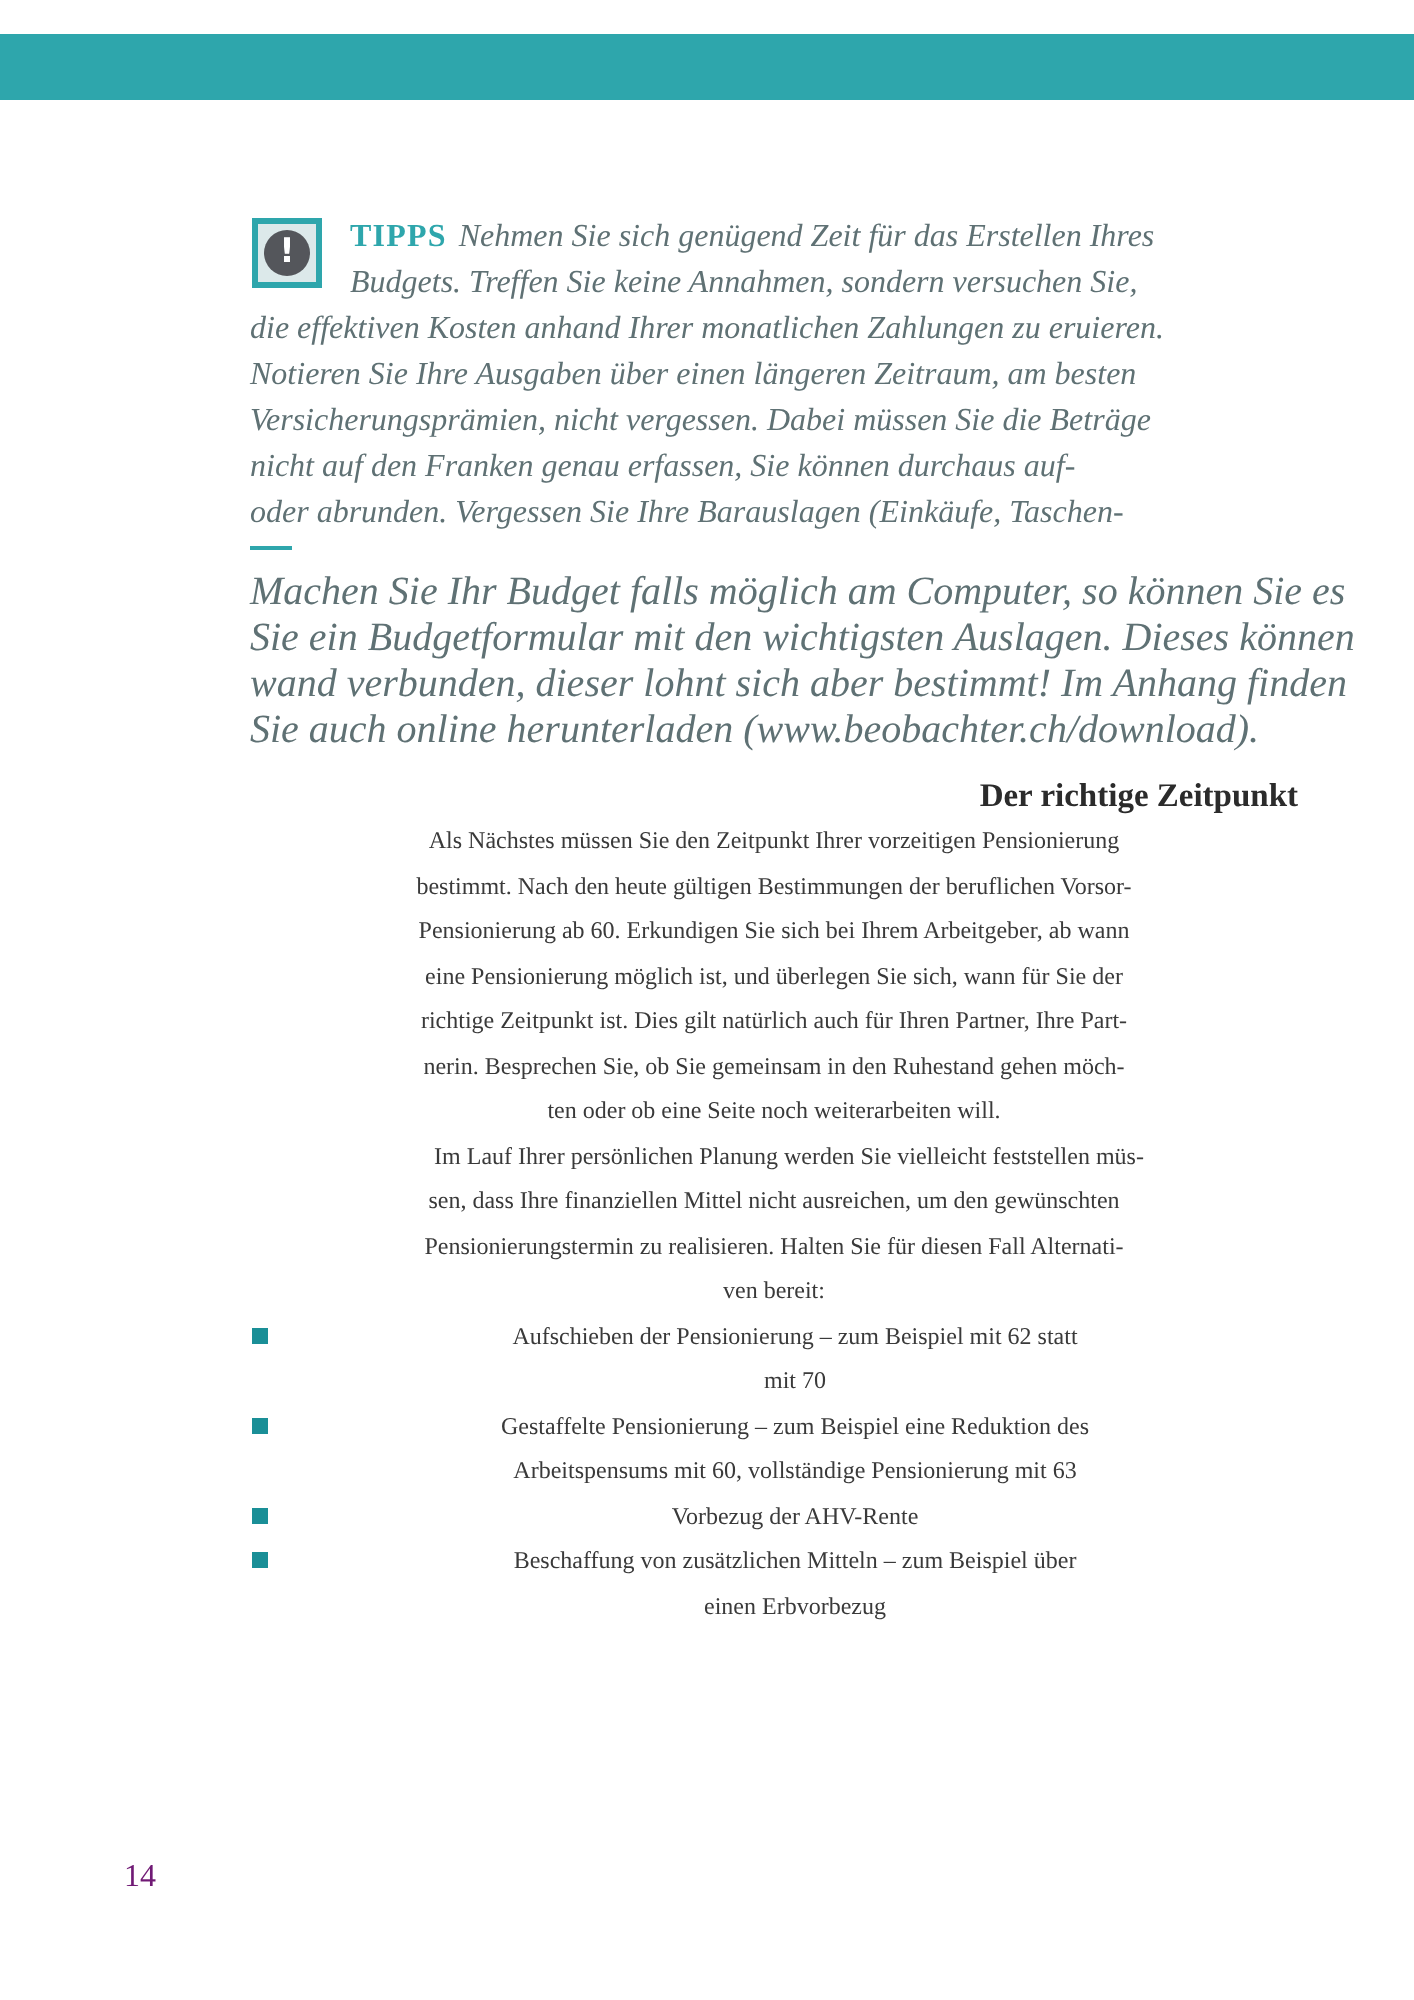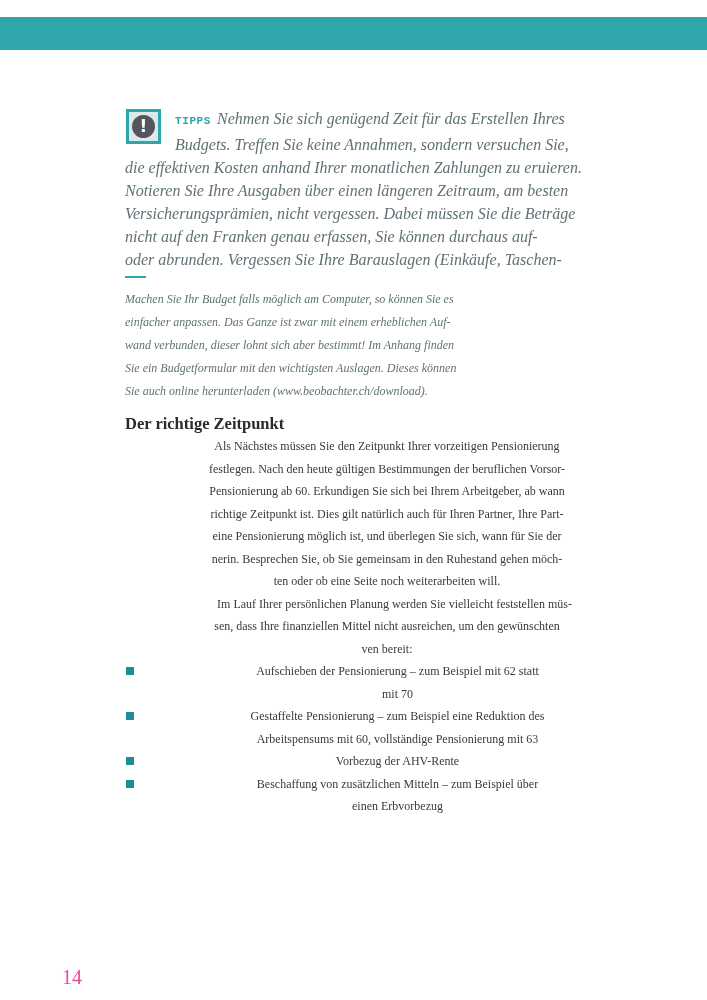--- a/index.html
+++ b/index.html
@@ -25,51 +25,51 @@
   }
   .tips-icon-circle {
     width:23px; height:23px; border-radius:50%; background:#54565b;
     color:#ffffff; font-style:normal; font-weight:bold; font-size:17px;
     line-height:23px; text-align:center;
     font-family:"DejaVu Sans","Liberation Sans",sans-serif;
   }
   .hang { padding-left:50px; }
   .tips-label {
     color:var(--teal,#2ea6ac); font-weight:bold; font-style:normal;
-    font-size:11px; letter-spacing:0.6px; margin-right:2px;font-family:Liberation Mono, monospace;
+    font-size:16px; letter-spacing:0.6px; margin-right:2px;
   }
   .line { white-space:nowrap; }
 
   .divider {
     width:21px; height:2px; background:var(--teal,#2ea6ac);
     margin:5px 0 10px 0;
   }
 
   .note {
     color:var(--italic-text,#5f7174); font-style:italic;
-    font-size:12px; line-height:23px;
+    font-size:20px; line-height:23px;
   }
 
   .heading {
     margin-top:10px; font-weight:bold; color:#2b2b2b;
-    font-size:16.5px; line-height:22px;
+    font-size:16.5px; line-height:22px;text-align:right;
   }
 
   .body-text { color:var(--body-text,#3a3a3a); font-size:12px; line-height:22.5px;text-align:center; }
   .first-indent { padding-left:15px; }
 
   .bullet { position:relative; padding-left:21px; }
   .bullet-marker {
     position:absolute; left:1px; top:7px; width:8px; height:8px;
     background:var(--bullet,#1a8f97);
   }
 
   .page-number {
-    position:absolute; left:62px; top:930px; font-size:20px;
-    color:#ec4899; line-height:18px;margin-top:38px;
+    position:absolute; left:62px; top:930px; font-size:16px;
+    color:#701a75; line-height:18px;
   }
 </style>
 </head>
 <body>
 
 <div class="page">
 
   <div class="top-bar"></div>
 
   <div class="content">
@@ -84,41 +84,41 @@
       <div class="line">Notieren Sie Ihre Ausgaben über einen längeren Zeitraum, am besten</div>
       <div class="line">Versicherungsprämien, nicht vergessen. Dabei müssen Sie die Beträge</div>
       <div class="line">nicht auf den Franken genau erfassen, Sie können durchaus auf-</div>
       <div class="line">oder abrunden. Vergessen Sie Ihre Barauslagen (Einkäufe, Taschen-</div>
     </div>
 
     <div class="divider"></div>
 
     <div class="note">
       <div class="line">Machen Sie Ihr Budget falls möglich am Computer, so können Sie es</div>
-      <div class="line">einfacher anpassen. Das Ganze ist zwar mit einem erheblichen Auf-</div>
+      <div class="line">Sie ein Budgetformular mit den wichtigsten Auslagen. Dieses können</div>
       <div class="line">wand verbunden, dieser lohnt sich aber bestimmt! Im Anhang finden</div>
-      <div class="line">Sie ein Budgetformular mit den wichtigsten Auslagen. Dieses können</div>
       <div class="line">Sie auch online herunterladen (www.beobachter.ch/download).</div>
     </div>
 
     <div class="heading">Der richtige Zeitpunkt</div>
 
     <div class="body-text">
       <div class="line">Als Nächstes müssen Sie den Zeitpunkt Ihrer vorzeitigen Pensionierung</div>
-      <div class="line">festlegen. Nach den heute gültigen Bestimmungen der beruflichen Vorsor-</div>
+      <div class="line">bestimmt. Nach den heute gültigen Bestimmungen der beruflichen Vorsor-</div>
       <div class="line">Pensionierung ab 60. Erkundigen Sie sich bei Ihrem Arbeitgeber, ab wann</div>
+      <div class="line">eine Pensionierung möglich ist, und überlegen Sie sich, wann für Sie der</div>
       <div class="line">richtige Zeitpunkt ist. Dies gilt natürlich auch für Ihren Partner, Ihre Part-</div>
-      <div class="line">eine Pensionierung möglich ist, und überlegen Sie sich, wann für Sie der</div>
       <div class="line">nerin. Besprechen Sie, ob Sie gemeinsam in den Ruhestand gehen möch-</div>
       <div class="line">ten oder ob eine Seite noch weiterarbeiten will.</div>
     </div>
 
     <div class="body-text">
       <div class="line first-indent">Im Lauf Ihrer persönlichen Planung werden Sie vielleicht feststellen müs-</div>
       <div class="line">sen, dass Ihre finanziellen Mittel nicht ausreichen, um den gewünschten</div>
+      <div class="line">Pensionierungstermin zu realisieren. Halten Sie für diesen Fall Alternati-</div>
       <div class="line">ven bereit:</div>
     </div>
 
     <div class="body-text">
       <div class="bullet">
         <span class="bullet-marker"></span>
         <div class="line">Aufschieben der Pensionierung – zum Beispiel mit 62 statt</div>
         <div class="line">mit 70</div>
       </div>
       <div class="bullet">

